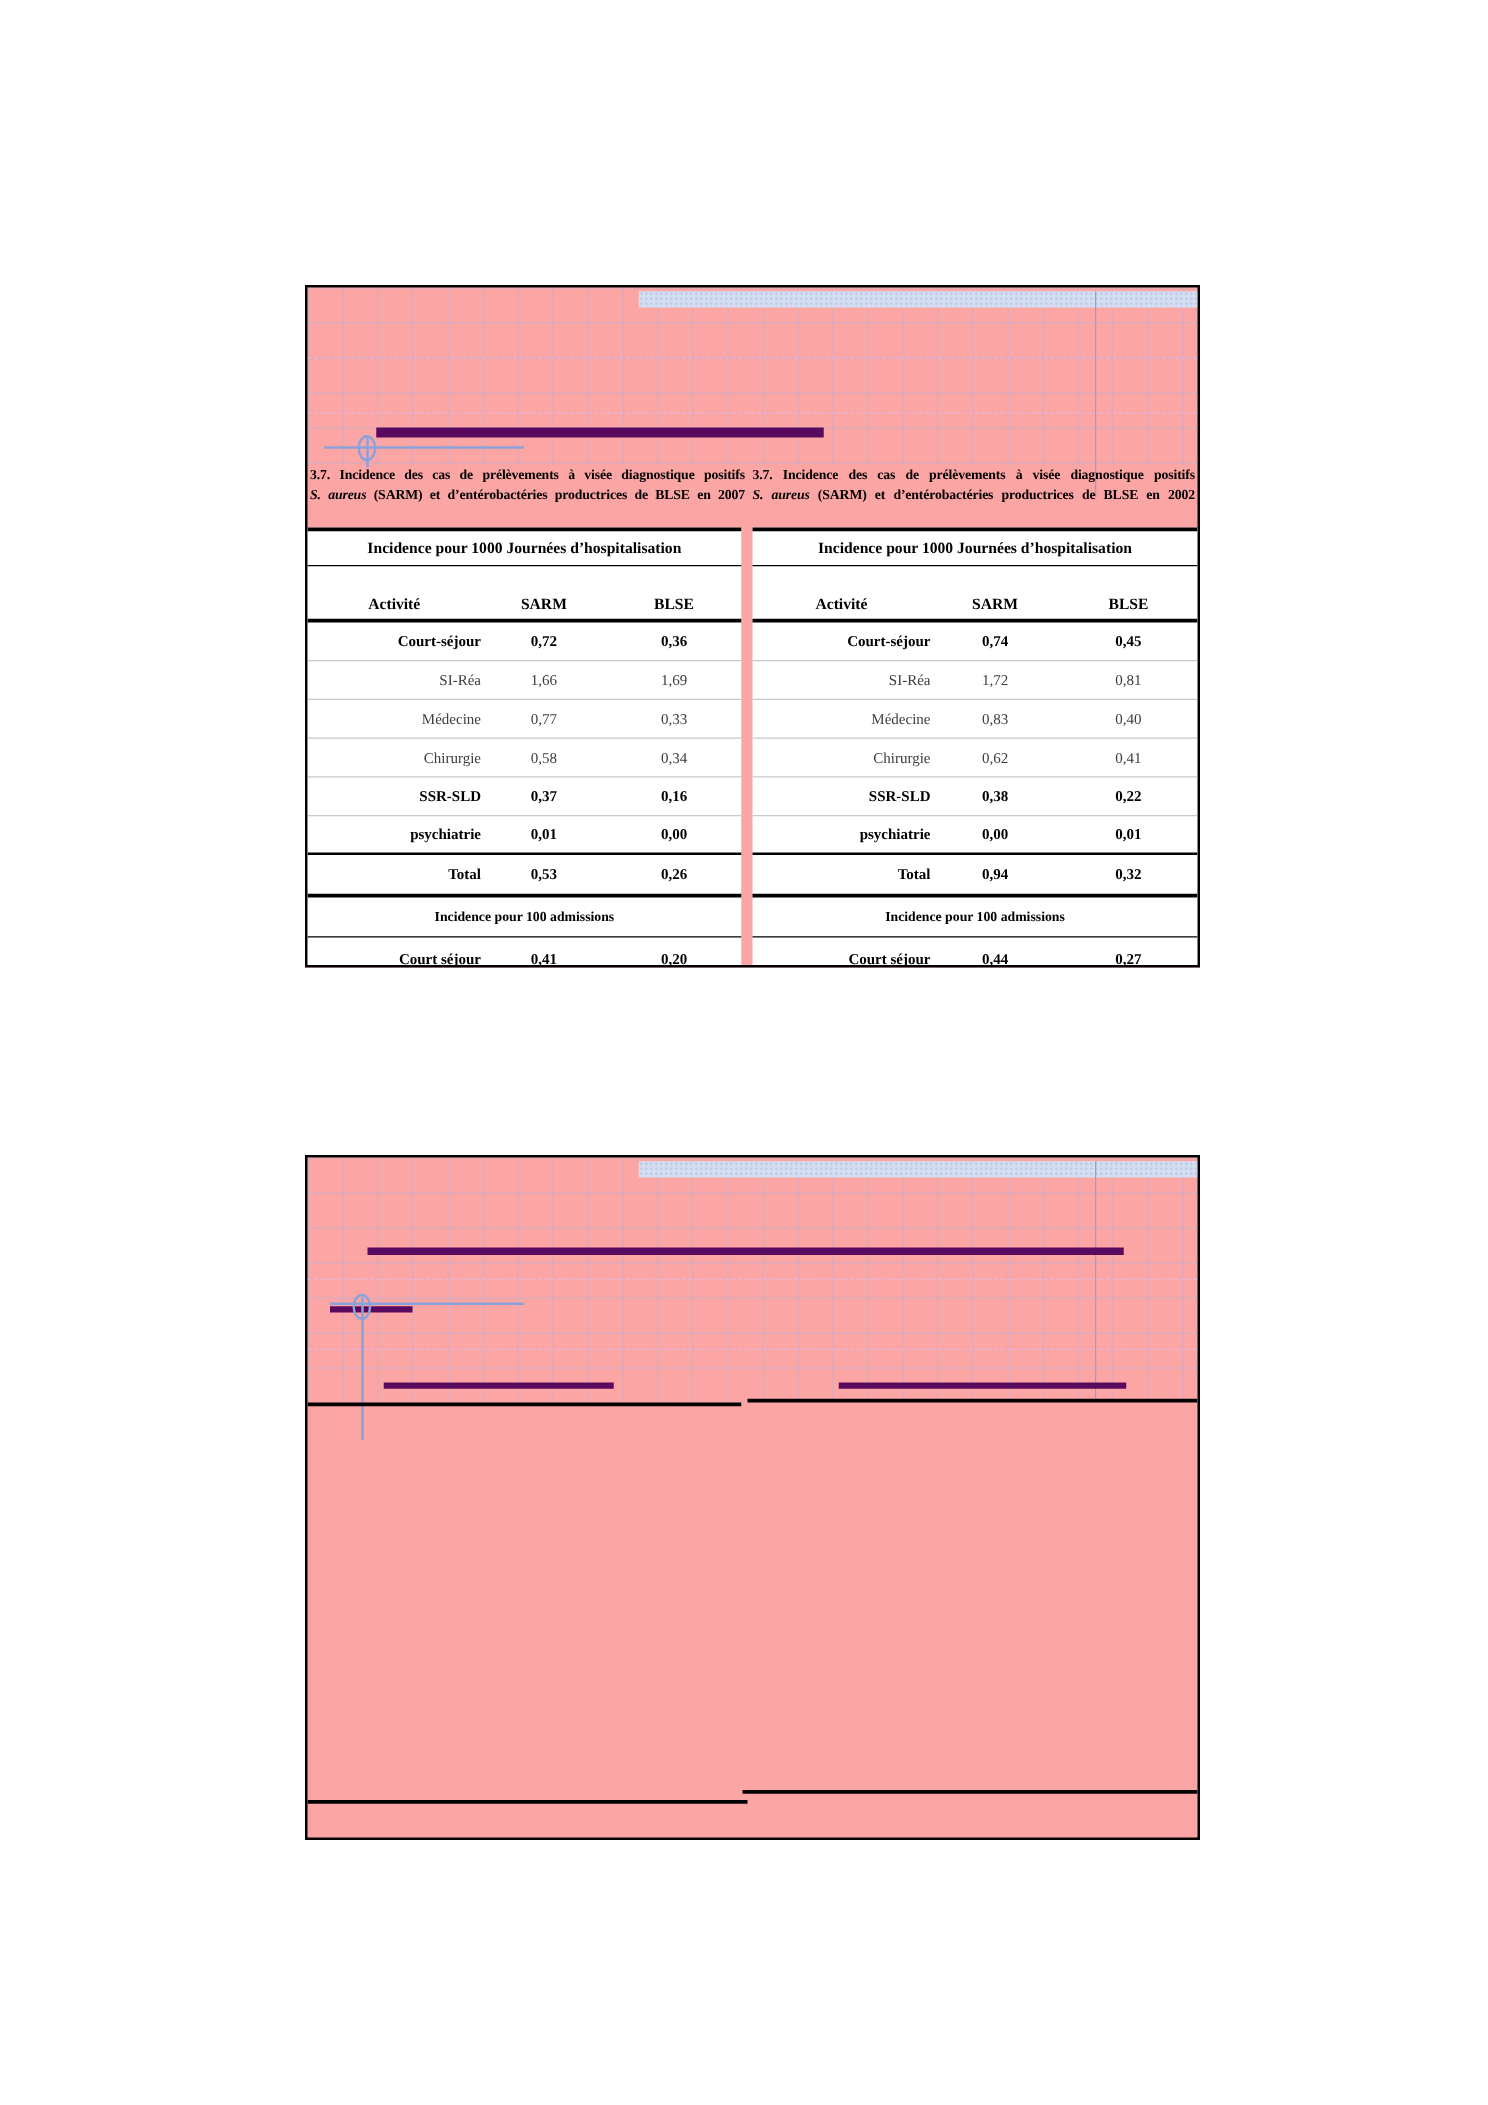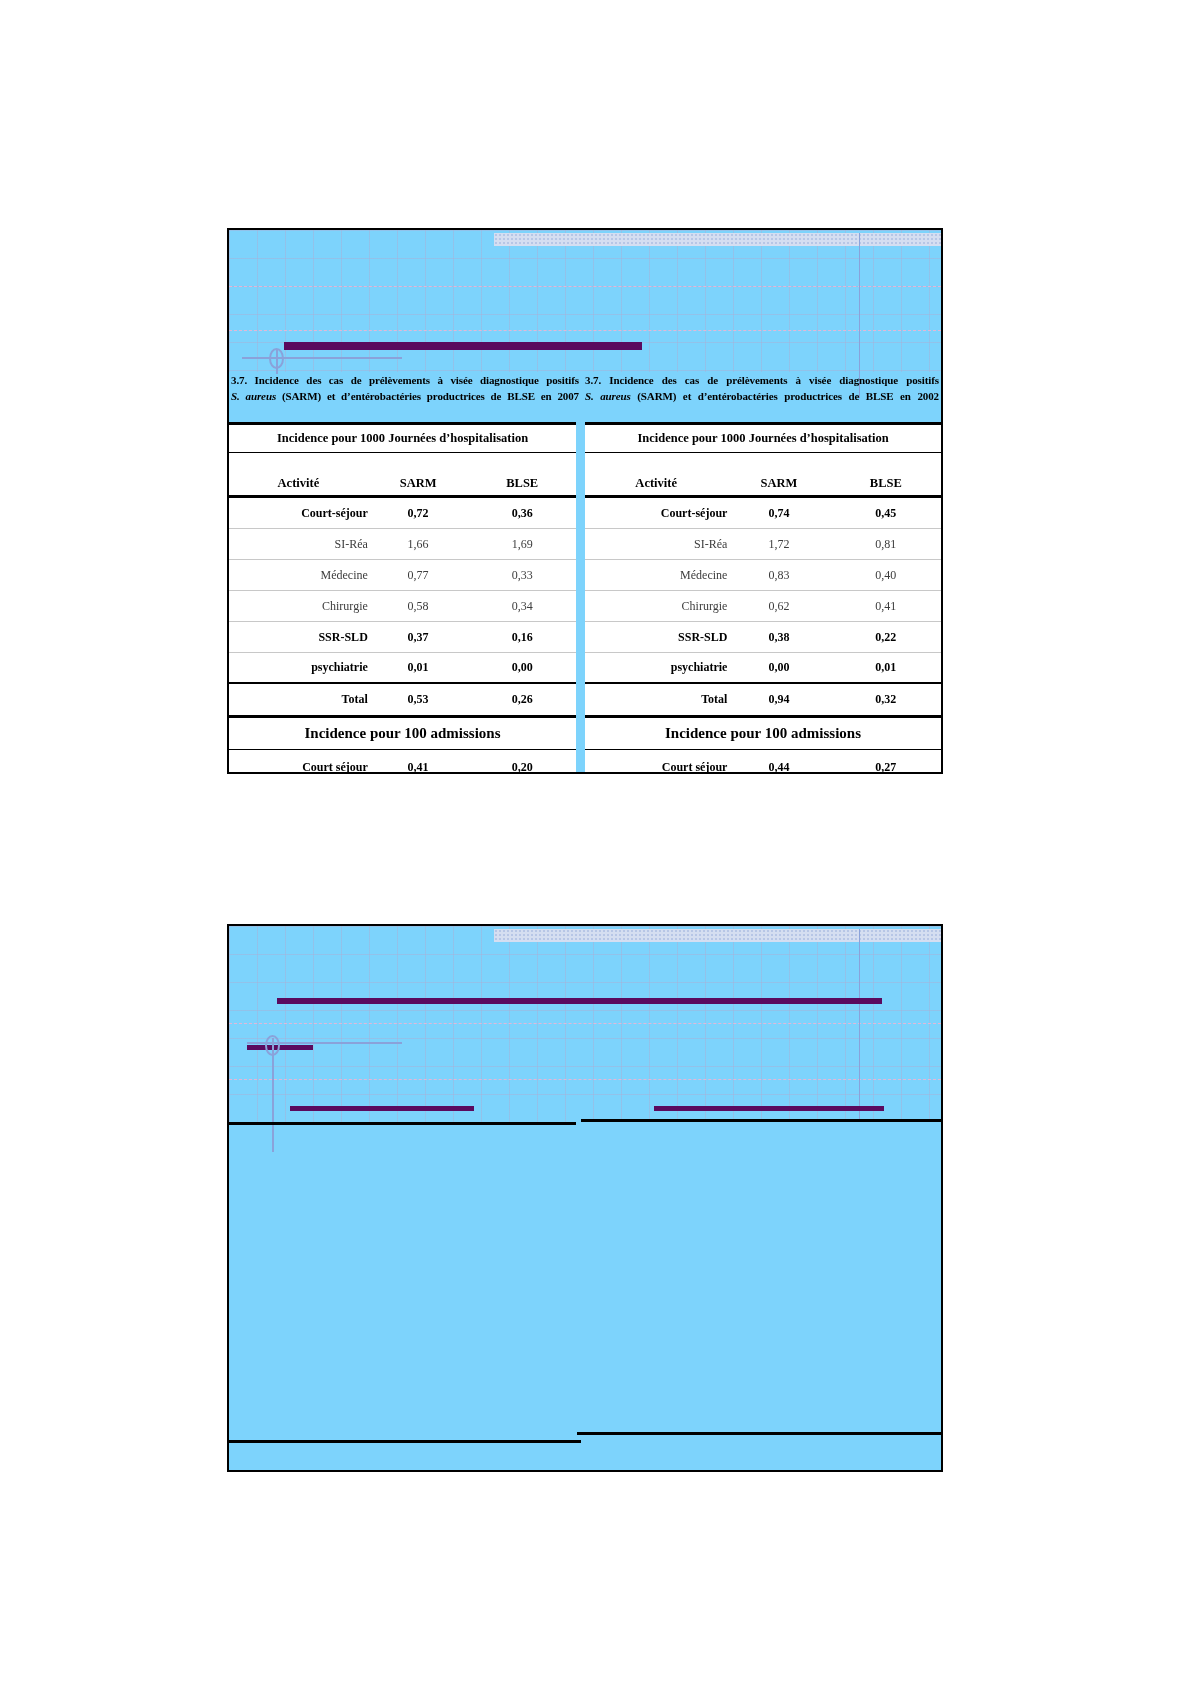--- a/index.html
+++ b/index.html
@@ -1,22 +1,22 @@
 <!DOCTYPE html>
 <html><head>
 <meta charset="utf-8">
 <style>
   html,body{margin:0;padding:0;}
   body{
     width:1190px;height:1684px;position:relative;background:#ffffff;
     font-family:"Liberation Serif", serif;color:#000;
   }
   .slide{
-    position:absolute;left:227px;width:716px;box-sizing:border-box;
-    border:2px solid #000;background:#7dd3fc;overflow:hidden;text-decoration:underline;
+    position:absolute;left:244px;width:716px;box-sizing:border-box;
+    border:2px solid #000;background:#fca5a5;overflow:hidden;text-decoration:underline;
   }
   #slide1{top:228px;height:546px;}
   #slide2{top:924px;height:548px;}
 
   .gridbg{
     position:absolute;left:0;right:0;top:0;
     background-image:
       linear-gradient(to right, rgba(165,180,218,0.55) 1px, transparent 1px),
       linear-gradient(to bottom, rgba(165,180,218,0.55) 1px, transparent 1px);
     background-size:28px 28px;
@@ -77,21 +77,21 @@
   }
   .trow .lbl{padding-left:3px;text-align:right;}
   .trow.indent .lbl{padding-left:17px;}
   .trow .num{text-align:center;}
   .trow.boldrow{font-weight:bold;color:#000;}
   .trow.psy{border-bottom:2px solid #000;}
   .trow.total{height:34px;border-bottom:3px solid #000;font-weight:bold;color:#000;}
   .sec2{
     box-sizing:border-box;height:32px;border-bottom:1px solid #000;
     display:flex;align-items:center;justify-content:center;
-    font-weight:bold;font-size:15px;
+    font-weight:bold;font-size:11px;
   }
   .trow.adm{height:39px;border-bottom:4px solid #000;font-weight:bold;color:#000;}
 
   .stepline{position:absolute;background:#000;}
 </style>
 </head>
 <body>
 
 <div class="slide" id="slide1">
   <div class="gridbg"></div>

